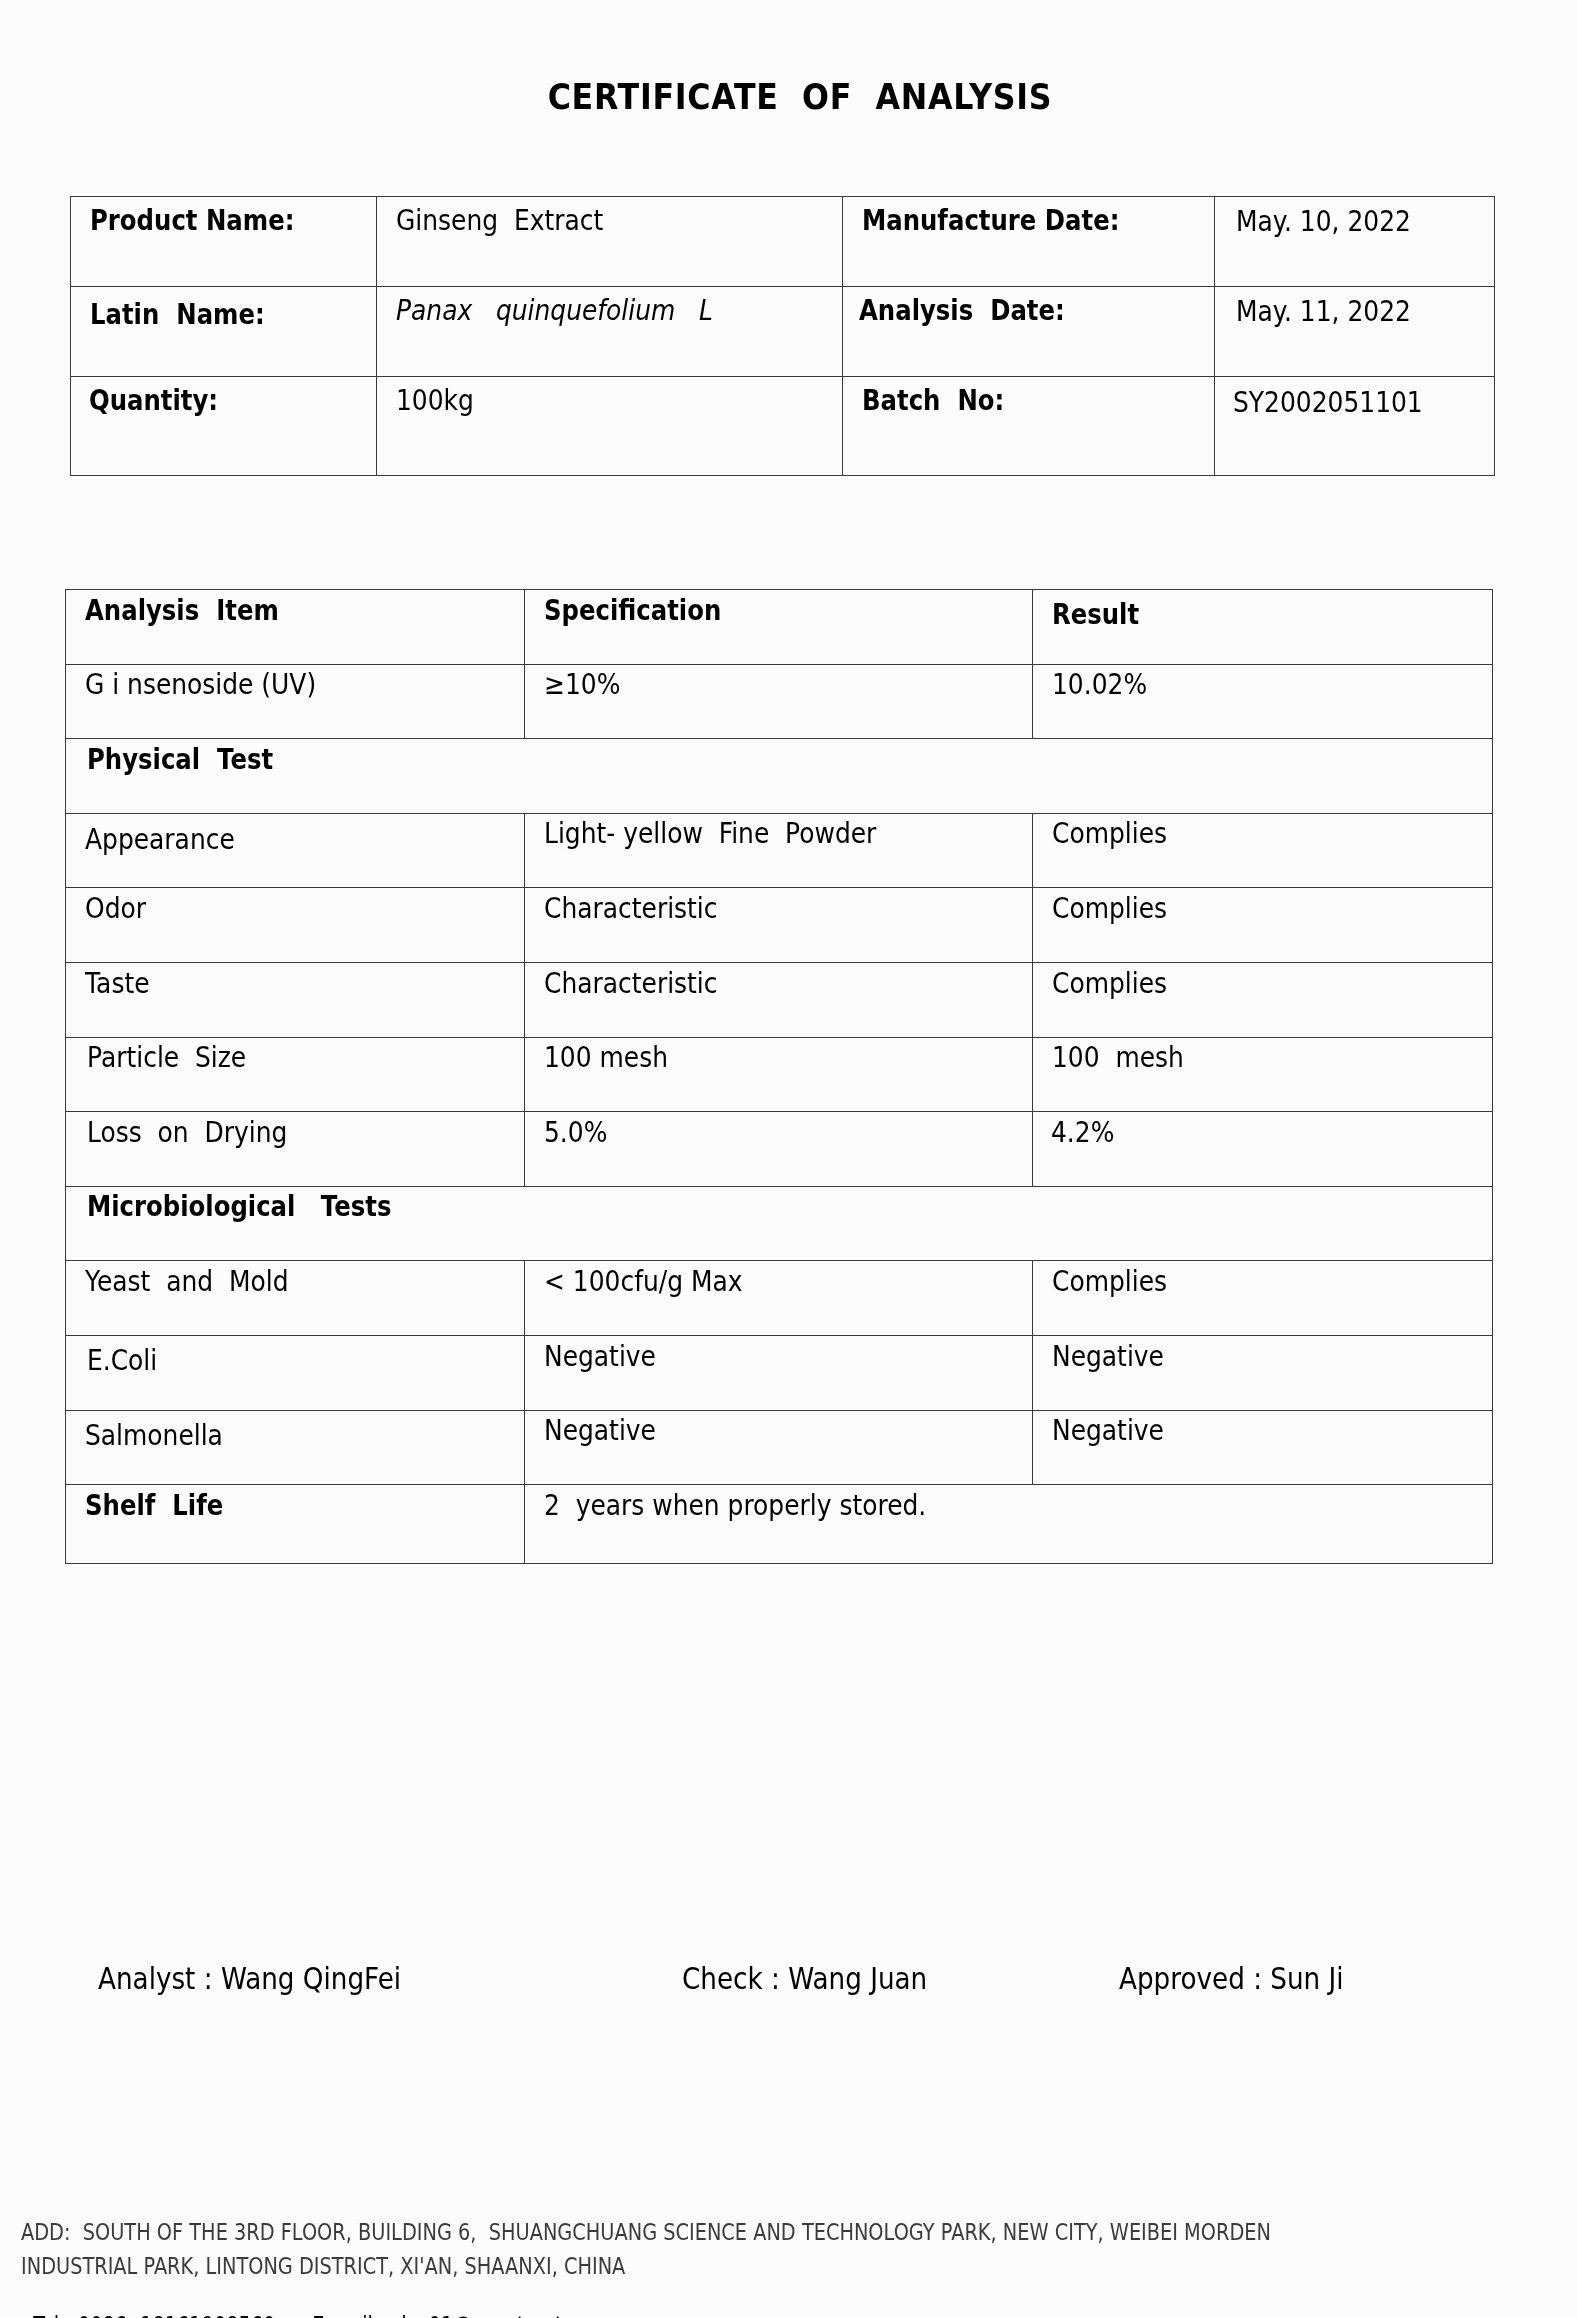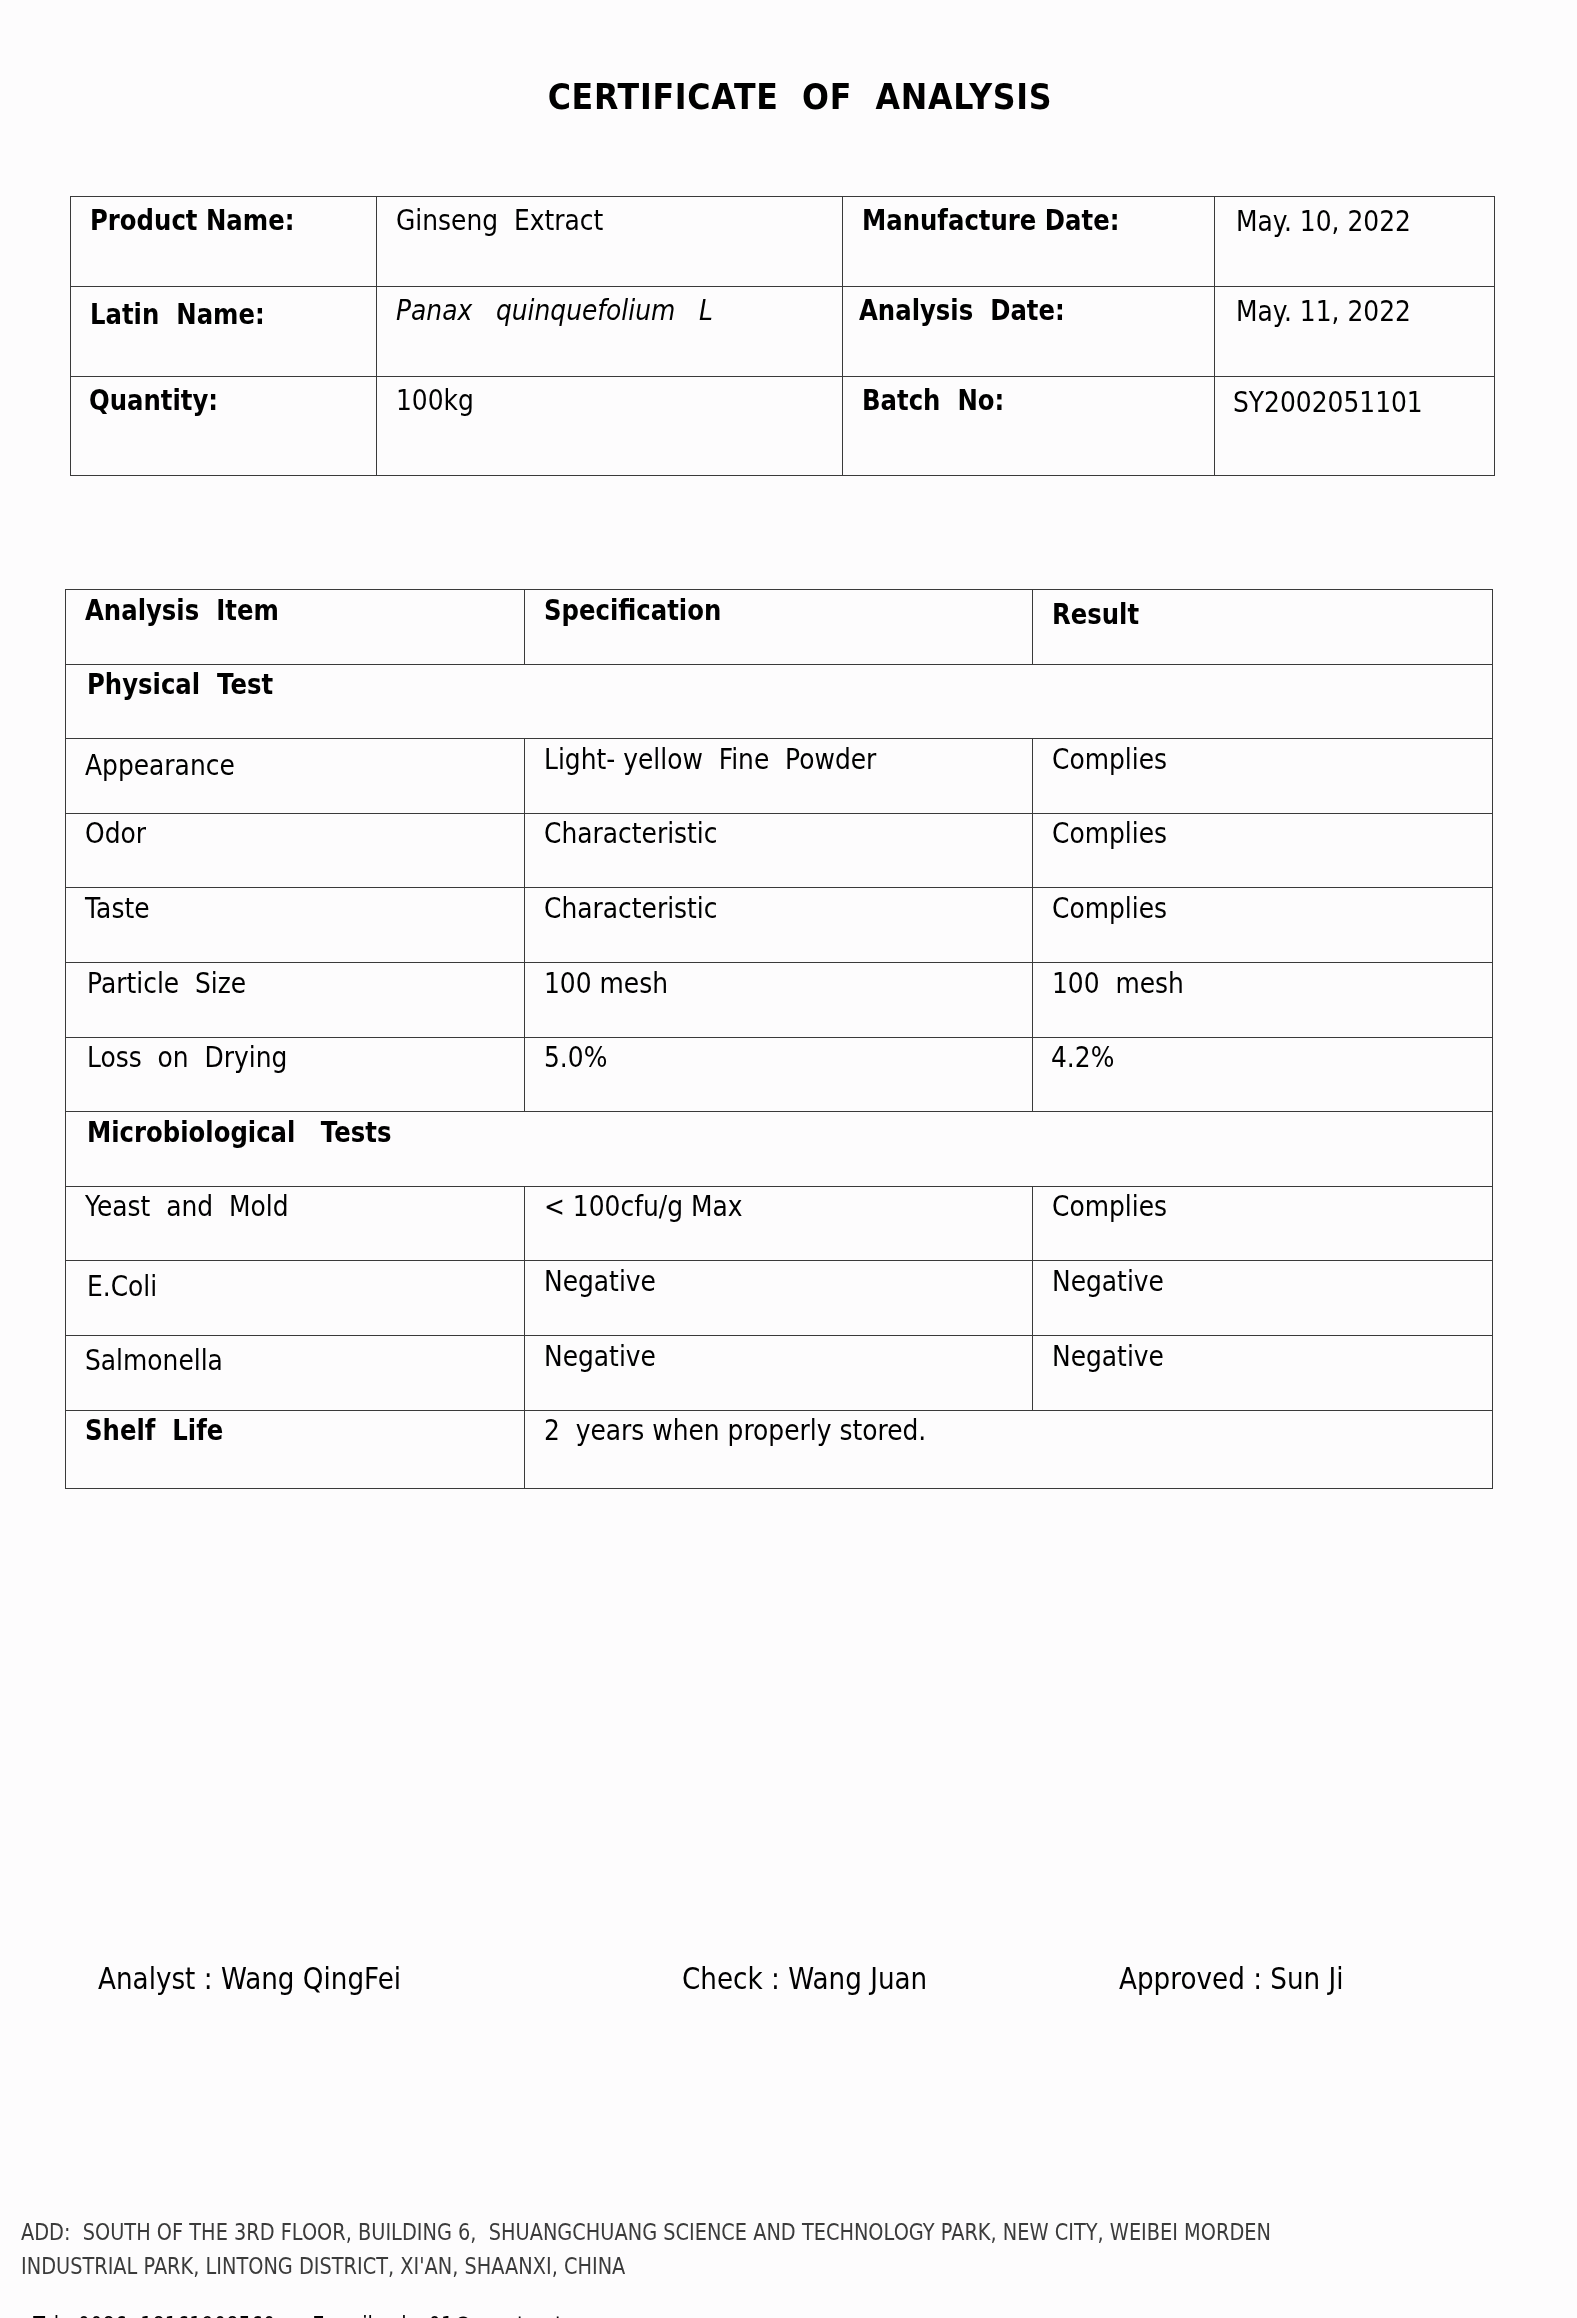--- a/index.html
+++ b/index.html
@@ -79,20 +79,25 @@
       <col style="width:508px">
       <col style="width:460px">
     </colgroup>
   <tbody>
       <tr>
     <td class="p"><span class="cell sansb" style="white-space: pre;">Analysis  Item</span></td>
     <td class="p"><span class="cell sansb" style="white-space: pre;">Specification</span></td>
     <td class="p"><span class="cell sansb" style="margin-top: 4.6px; white-space: pre;">Result</span></td>
   </tr>
   <tr>
+    <td class="p"><span class="cell sans" style="white-space: pre;">G i nsenoside (UV)</span></td>
+    <td class="p"><span class="cell sans" style="white-space: pre;">≥10%</span></td>
+    <td class="p"><span class="cell sans" style="white-space: pre;">10.02%</span></td>
+  </tr>
+  <tr>
     <td class="p" colspan="3"><span class="cell sansb" style="margin-left: 1.5px; white-space: pre;">Physical  Test</span></td>
   </tr>
   <tr>
     <td class="p"><span class="cell sans" style="margin-top: 6.1px; white-space: pre;">Appearance</span></td>
     <td class="p"><span class="cell sans" style="white-space: pre;">Light- yellow  Fine  Powder</span></td>
     <td class="p"><span class="cell sans" style="white-space: pre;">Complies</span></td>
   </tr>
   <tr>
     <td class="p"><span class="cell sans" style="white-space: pre;">Odor</span></td>
     <td class="p"><span class="cell sans" style="white-space: pre;">Characteristic</span></td>

